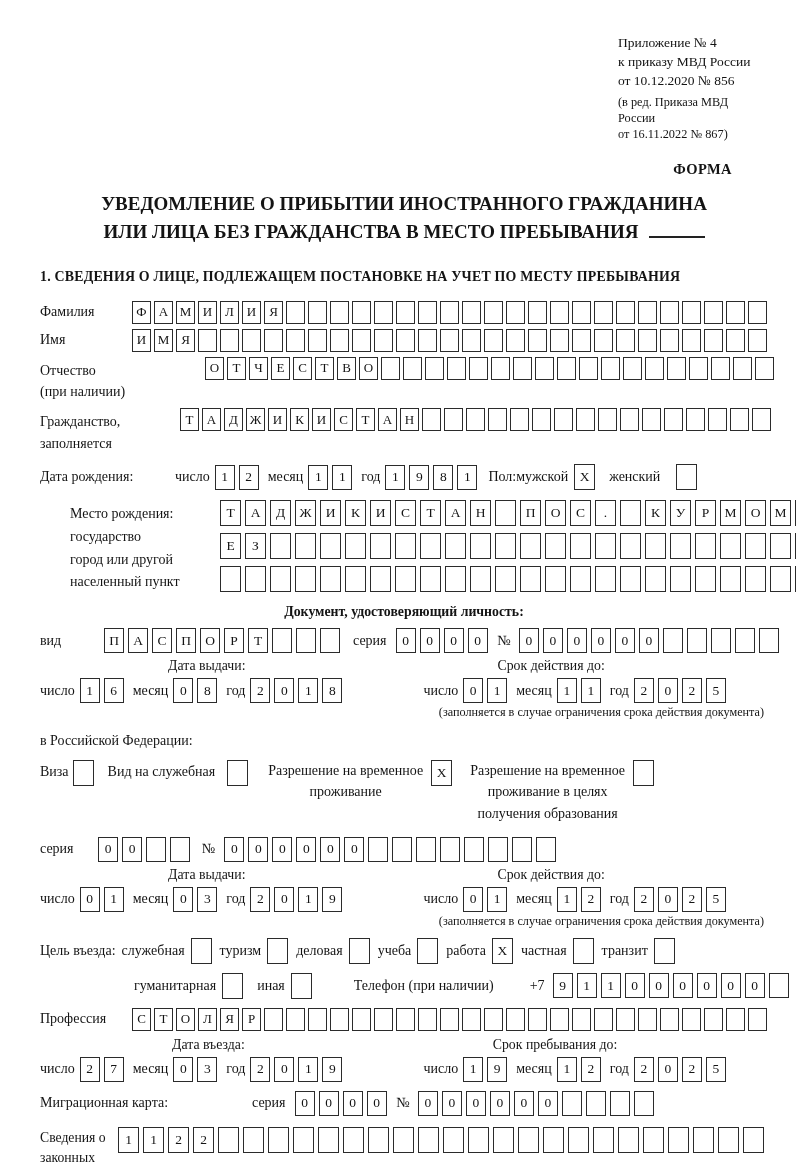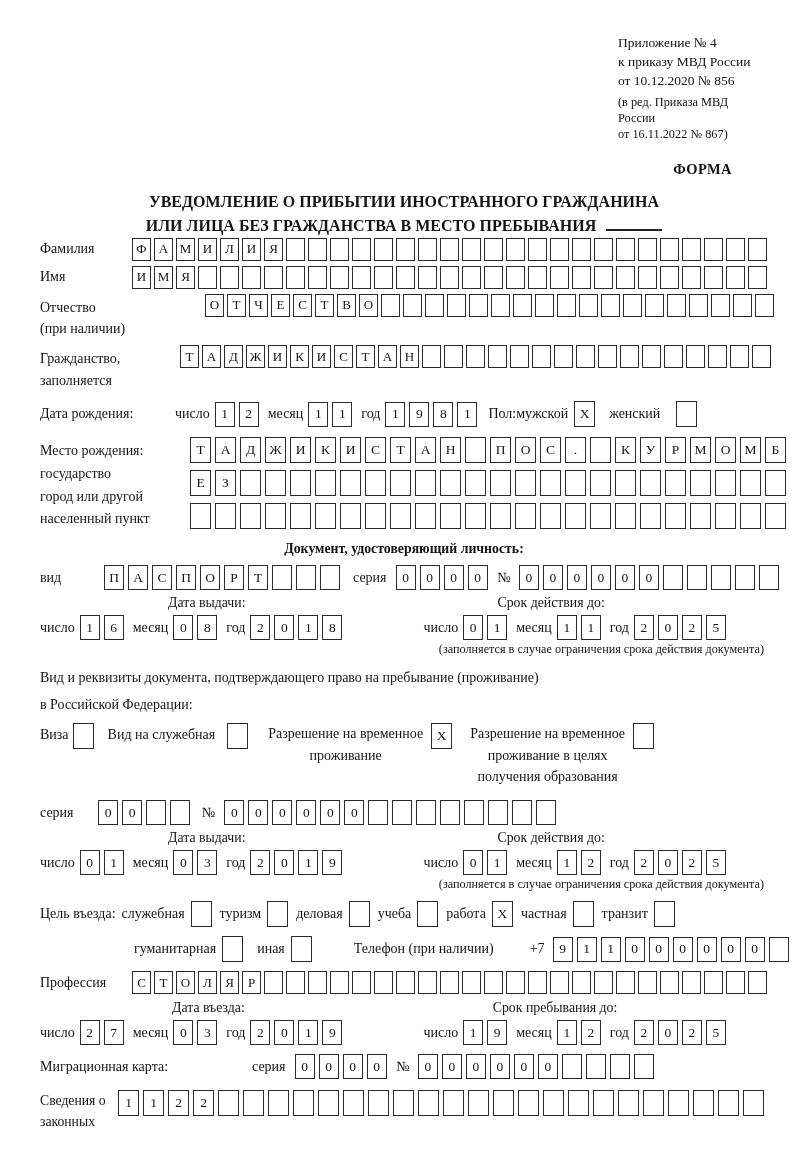--- a/index.html
+++ b/index.html
@@ -3,21 +3,21 @@
 <meta charset="utf-8">
 <style>
   html,body{margin:0;padding:0;background:#fff;}
   .page{width:796px;height:1163px;box-sizing:border-box;padding:34px 28px 8px 40px;
         background:#fff;color:#141414;font-family:"Liberation Serif","DejaVu Serif",serif;
         font-size:14px;overflow:hidden;}
   .top-right{margin-left:578px;line-height:1.4;font-size:13.5px;}
   .top-right .amend{font-size:12.3px;line-height:1.3;}
   .top-right .amend.first{margin-top:4px;}
   .forma{text-align:right;padding-right:36px;font-weight:bold;font-size:14.5px;margin-top:18px;letter-spacing:.4px;}
-  .title{text-align:center;font-weight:bold;font-size:16px;margin-top:12px;line-height:1.5;}
+  .title{text-align:center;font-weight:bold;font-size:19px;margin-top:12px;line-height:1.5;}
   .title-underline{display:inline-block;width:56px;border-bottom:2px solid #222;height:12px;margin-left:10px;}
   .sec{font-weight:bold;font-size:13.9px;margin:22px 0 16px;letter-spacing:.2px;}
 
   .f-row{display:flex;align-items:flex-start;margin-bottom:5px;}
   .f-row.center{align-items:center;}
   .lbl{padding-top:3px;}
   .w92{width:92px;flex:none;}
   .w135{width:135px;flex:none;}
   .lblcol{flex:none;display:flex;flex-direction:column;line-height:1.55;padding-top:3px;}
   .w165{width:165px;}
@@ -66,20 +66,21 @@
     <div class="amend">от 16.11.2022 № 867)</div>
   </div>
 
   <div class="forma">ФОРМА</div>
 
   <div class="title">
     <div>УВЕДОМЛЕНИЕ О ПРИБЫТИИ ИНОСТРАННОГО ГРАЖДАНИНА</div>
     <div><span>ИЛИ ЛИЦА БЕЗ ГРАЖДАНСТВА В МЕСТО ПРЕБЫВАНИЯ</span><span class="title-underline"></span></div>
   </div>
 
+  <div class="sec">1. СВЕДЕНИЯ О ЛИЦЕ, ПОДЛЕЖАЩЕМ ПОСТАНОВКЕ НА УЧЕТ ПО МЕСТУ ПРЕБЫВАНИЯ</div>
 
   <div class="f-row">
     <span class="lbl w92">Фамилия</span>
     <span class="cells sm">
         <span class="cell">Ф</span>
         <span class="cell">А</span>
         <span class="cell">М</span>
         <span class="cell">И</span>
         <span class="cell">Л</span>
         <span class="cell">И</span>
@@ -241,21 +242,21 @@
     <span class="cells cb" style="margin-left:6px;">
         <span class="cell">X</span>
       </span>
     <span style="margin-left:14px;">женский</span>
     <span class="cells cb" style="margin-left:16px;">
         <span class="cell"></span>
       </span>
   </div>
 
   <div class="f-row" style="margin-bottom:4px;">
-    <span class="lblcol w150" style="line-height:1.62;">
+    <span class="lblcol w150" style="line-height:1.62;margin-left:30px;">
       <span>Место рождения:</span>
       <span>государство</span>
       <span>город или другой</span>
       <span>населенный пункт</span>
     </span>
     <span class="grid-stack">
       <span class="cells lg">
           <span class="cell">Т</span>
           <span class="cell">А</span>
           <span class="cell">Д</span>
@@ -416,21 +417,20 @@
           <span class="cell">2</span>
           <span class="cell">0</span>
           <span class="cell">2</span>
           <span class="cell">5</span>
         </span>
     </span>
   </div>
 
   <div class="note">(заполняется в случае ограничения срока действия документа)</div>
 
-  <div class="para">Вид и реквизиты документа, подтверждающего право на пребывание (проживание)</div>
   <div class="para">в Российской Федерации:</div>
 
   <div class="opt-row">
     <span class="opt">
       <span style="padding-top:4px;">Виза</span>
       <span class="cells cb" style="margin-left:4px;">
           <span class="cell"></span>
         </span>
     </span>
     <span class="opt" style="margin-left:14px;">

